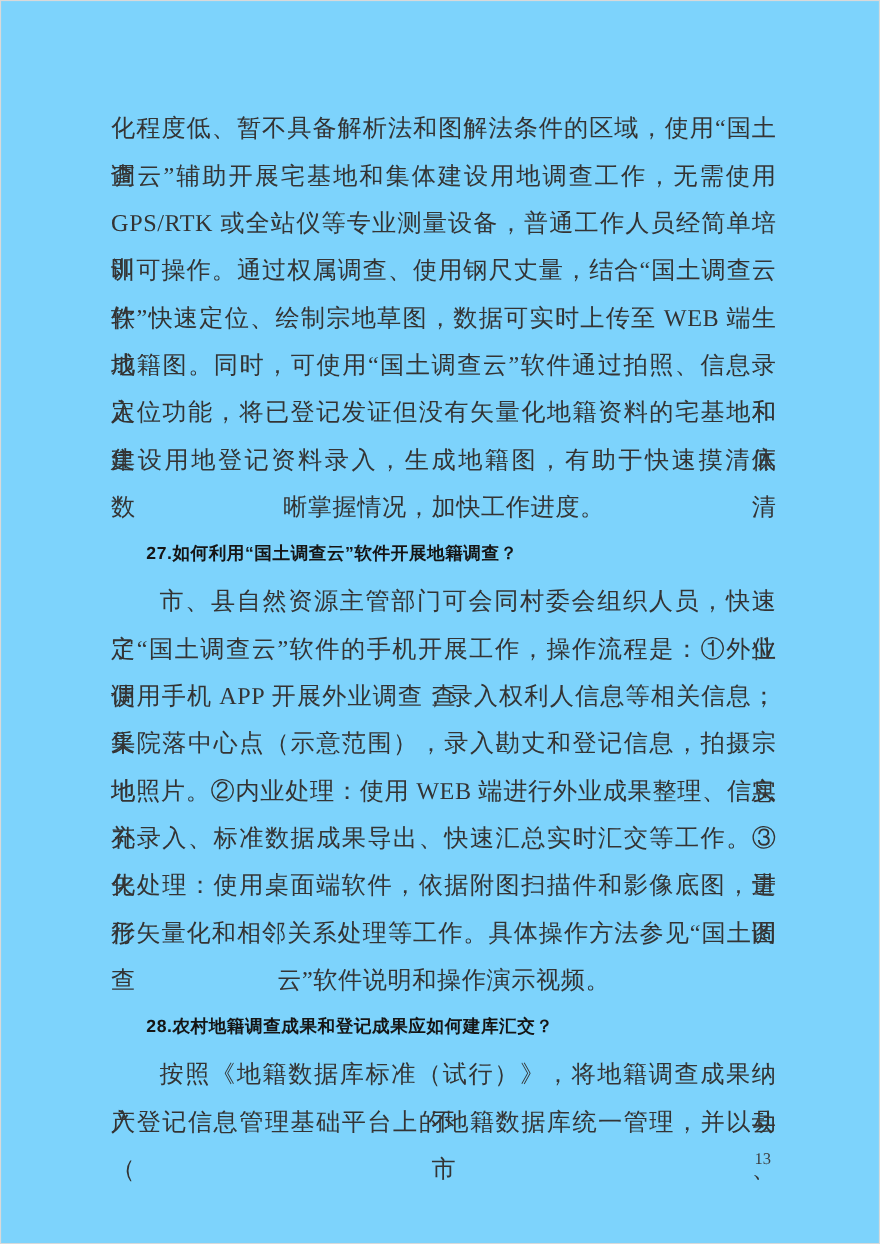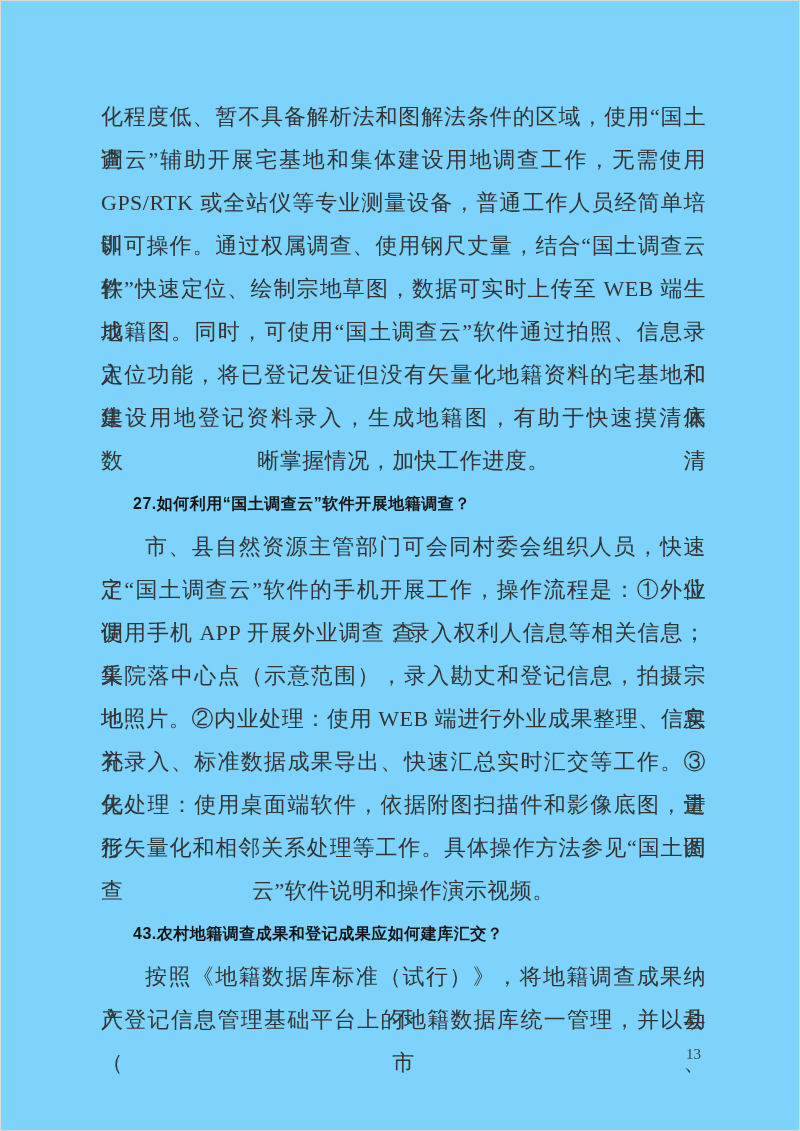--- a/index.html
+++ b/index.html
@@ -83,20 +83,20 @@
         <div class="line fill indent">市、县自然资源主管部门可会同村委会组织人员，快速定位</div>
         <div class="line fill">了“国土调查云”软件的手机开展工作，操作流程是：①外业调查：</div>
         <div class="line fill">使用手机 APP 开展外业调查，录入权利人信息等相关信息，采</div>
         <div class="line fill">集院落中心点（示意范围），录入勘丈和登记信息，拍摄宗地实</div>
         <div class="line fill">地照片。②内业处理：使用 WEB 端进行外业成果整理、信息补</div>
         <div class="line fill">充录入、标准数据成果导出、快速汇总实时汇交等工作。③矢量</div>
         <div class="line fill">化处理：使用桌面端软件，依据附图扫描件和影像底图，进行图</div>
         <div class="line fill">形矢量化和相邻关系处理等工作。具体操作方法参见“国土调查</div>
         <div class="line">云”软件说明和操作演示视频。</div>
       </div>
-      <div class="heading">43.农村地籍调查成果和登记成果应如何建库汇交？</div>
+      <div class="heading">28.农村地籍调查成果和登记成果应如何建库汇交？</div>
       <div class="paragraph">
         <div class="line fill indent">按照《地籍数据库标准（试行）》，将地籍调查成果纳入不动</div>
         <div class="line fill">产登记信息管理基础平台上的地籍数据库统一管理，并以县（市、</div>
       </div>
     </main>
   <div class="page-number">13</div>
 </div>
 
 </body></html>

